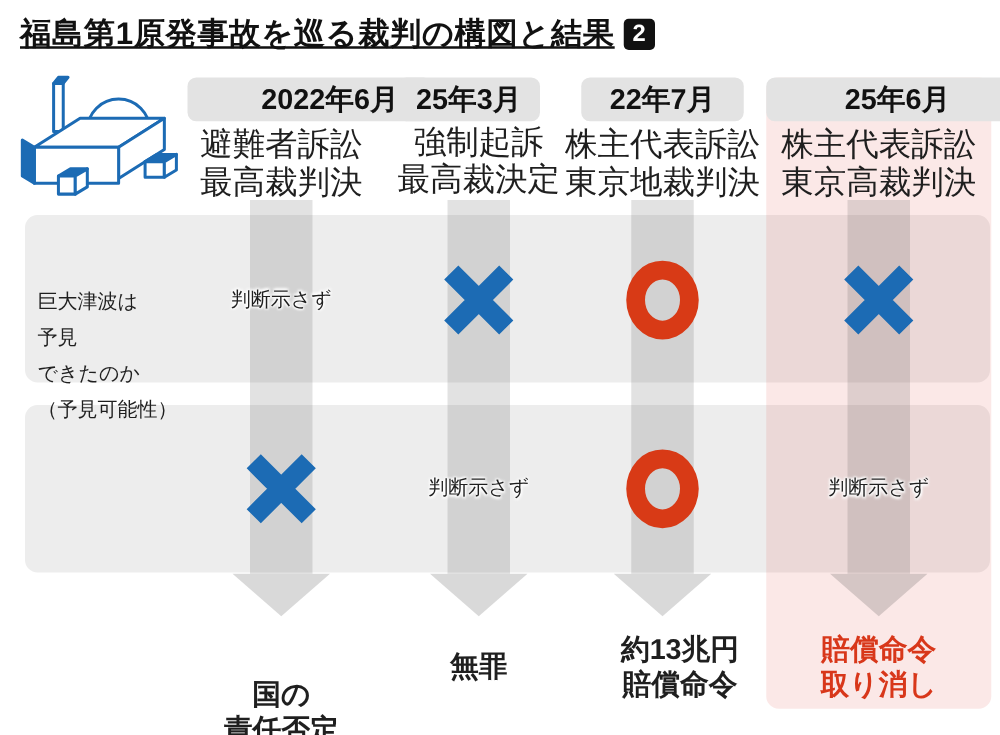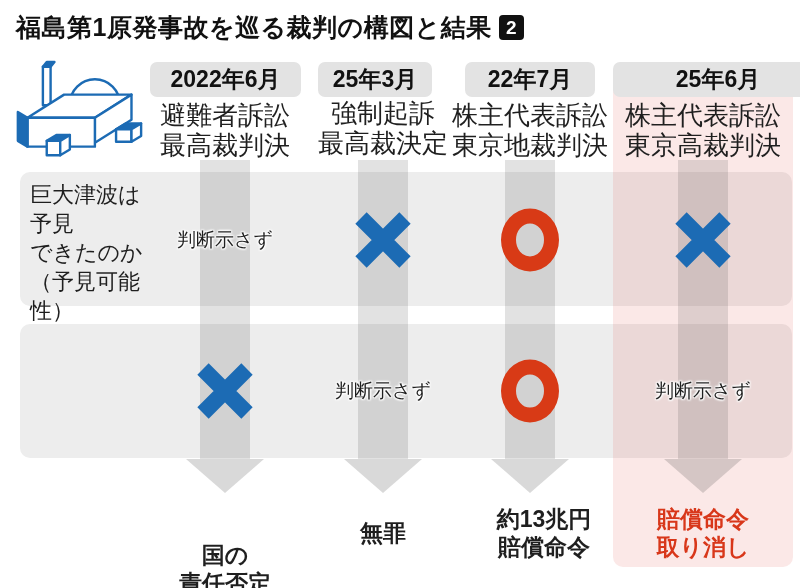--- a/index.html
+++ b/index.html
@@ -3,53 +3,53 @@
 <meta charset="utf-8">
 <style>
   html,body{margin:0;padding:0;background:#fff;}
   .stage{
     position:relative;width:800px;height:588px;overflow:hidden;background:#fff;
     font-family:"Liberation Sans","DejaVu Sans",sans-serif;color:var(--body,#1f1f1f);
   }
   .title-row{position:absolute;left:16px;top:10px;display:flex;align-items:center;gap:7px;}
   .title-row h1{
     margin:0;font-size:25px;font-weight:800;letter-spacing:.5px;color:var(--title,#111);
-    line-height:34px;white-space:nowrap;
+    line-height:34px;white-space:nowrap;text-decoration:underline;
   }
   .badge{
     display:inline-flex;align-items:center;justify-content:center;
     width:25px;height:25px;border-radius:4px;background:var(--title,#111);
     color:#fff;font-size:19px;font-weight:800;line-height:1;
   }
   .plant-icon{position:absolute;left:14px;top:56px;}
   .band{position:absolute;left:20px;width:772px;height:134px;background:var(--band,#ededed);border-radius:10px;z-index:0;}
   .band.b1{top:172px;} .band.b2{top:324px;}
   .pink{position:absolute;left:613px;top:62px;width:180px;height:505px;border-radius:10px;background:var(--pink,rgba(221,80,70,.13));z-index:1;}
   .row-label{
-    position:absolute;left:30px;width:132px;z-index:3;font-size:22px;line-height:29px;
-    font-weight:500;white-space:pre-line;color:var(--body,#1f1f1f);
+    position:absolute;left:30px;width:132px;z-index:3;font-size:16px;line-height:29px;
+    font-weight:500;white-space:pre-line;color:var(--body,#1f1f1f);margin-top:47px;
   }
   .rl1{top:180px;} .rl2{top:332px;}
   .datebox{
     position:absolute;top:62px;height:35px;border-radius:7px;background:var(--datebox,#e3e3e3);
     display:flex;align-items:center;justify-content:center;z-index:3;
     font-size:23px;font-weight:600;color:var(--title,#111);white-space:nowrap;
   }
   .court{
     position:absolute;top:100px;width:176px;z-index:3;text-align:center;
     font-size:26px;line-height:30px;font-weight:500;white-space:pre-line;color:var(--body,#1f1f1f);
   }
   .shaft{position:absolute;top:160px;width:50px;height:299px;background:var(--shaft,rgba(30,30,30,.13));z-index:2;}
   .ahead{
     position:absolute;top:459px;width:0;height:0;z-index:2;
     border-left:39px solid transparent;border-right:39px solid transparent;
     border-top:34px solid var(--ahead,rgba(30,30,30,.17));
   }
   .judge{
-    position:absolute;z-index:4;font-size:19px;font-weight:500;white-space:nowrap;
+    position:absolute;z-index:4;font-size:16px;font-weight:500;white-space:nowrap;
     color:var(--body,#1f1f1f);transform:translate(-50%,-50%);
     text-shadow:0 0 2px #fff,0 0 2px #fff,1px 1px 2px #fff,-1px -1px 2px #fff,1px -1px 2px #fff,-1px 1px 2px #fff;
   }
   .xmark{position:absolute;z-index:4;transform:translate(-50%,-50%);}
   .ring{
     position:absolute;z-index:4;width:28px;height:33px;transform:translate(-50%,-50%);
     border:15px solid var(--red,#d83a16);border-radius:50%;
   }
   .result{
     position:absolute;top:503px;width:176px;height:60px;z-index:4;
@@ -91,21 +91,21 @@
   <div class="pink"></div>
 
   <div class="row-label rl1">巨大津波は
 予見
 できたのか
 （予見可能性）</div>
 
   <div id="dynamic">
       <div class="shaft" style="left: 200px;"></div>
       <div class="ahead" style="left: 186px;"></div>
-      <div class="datebox" style="left: 150px; width: 151px;">2022年6月</div>
+      <div class="datebox" style="left: 150px; width: 164px; padding-left: 32px;">2022年6月</div>
       <div class="court" style="left: 137px;">避難者訴訟
 最高裁判決</div>
       <div class="result" style="left: 137px; margin-top: 36px;">国の
 責任否定</div>
       <div class="shaft" style="left: 358px;"></div>
       <div class="ahead" style="left: 344px;"></div>
       <div class="datebox" style="left: 318px; width: 114px;">25年3月</div>
       <div class="court" style="left: 295px; font-family: Liberation Mono, monospace;">強制起訴
 最高裁決定</div>
       <div class="result" style="left: 295px;">無罪</div>

